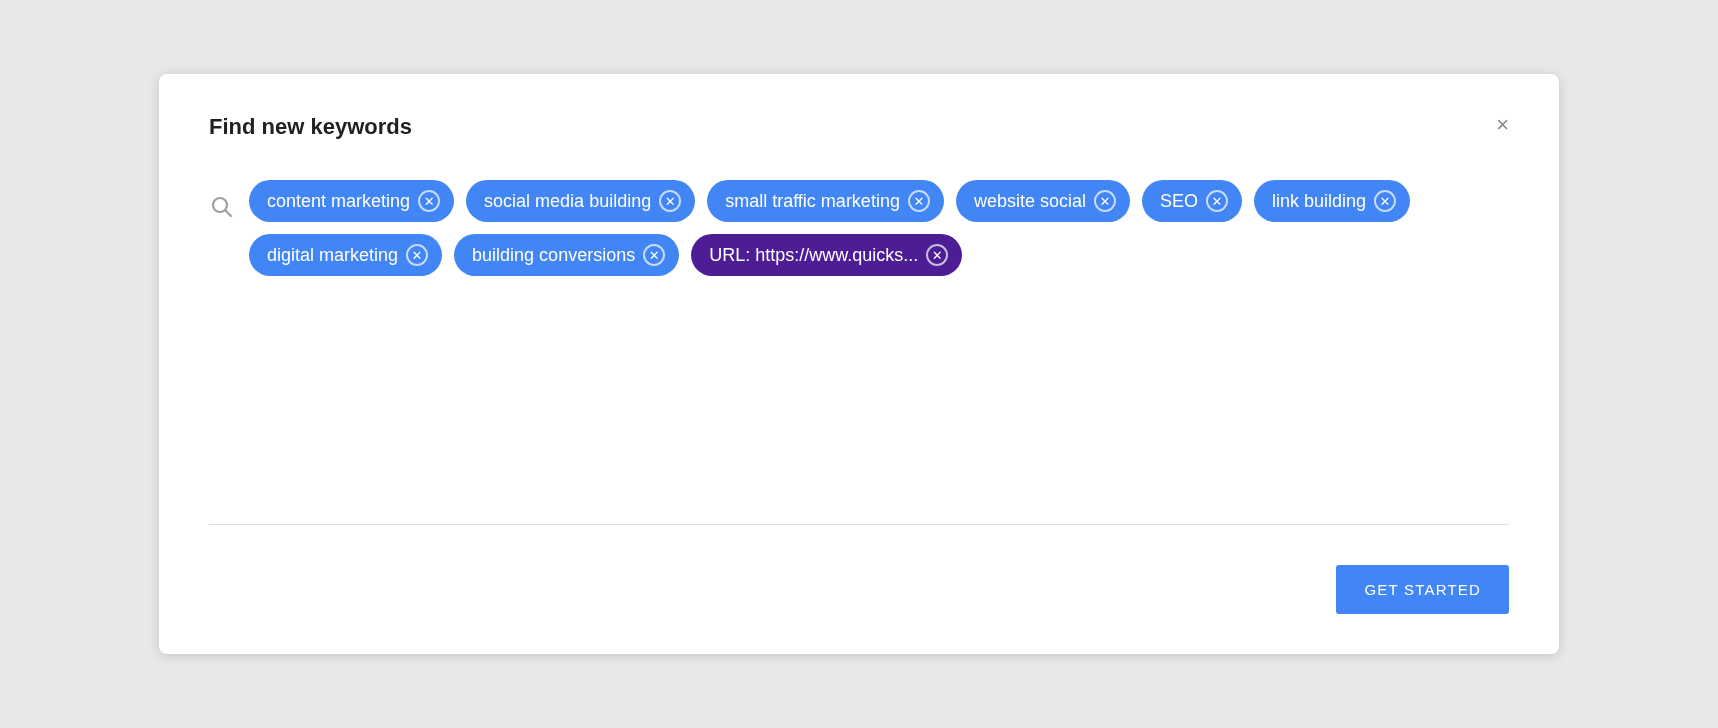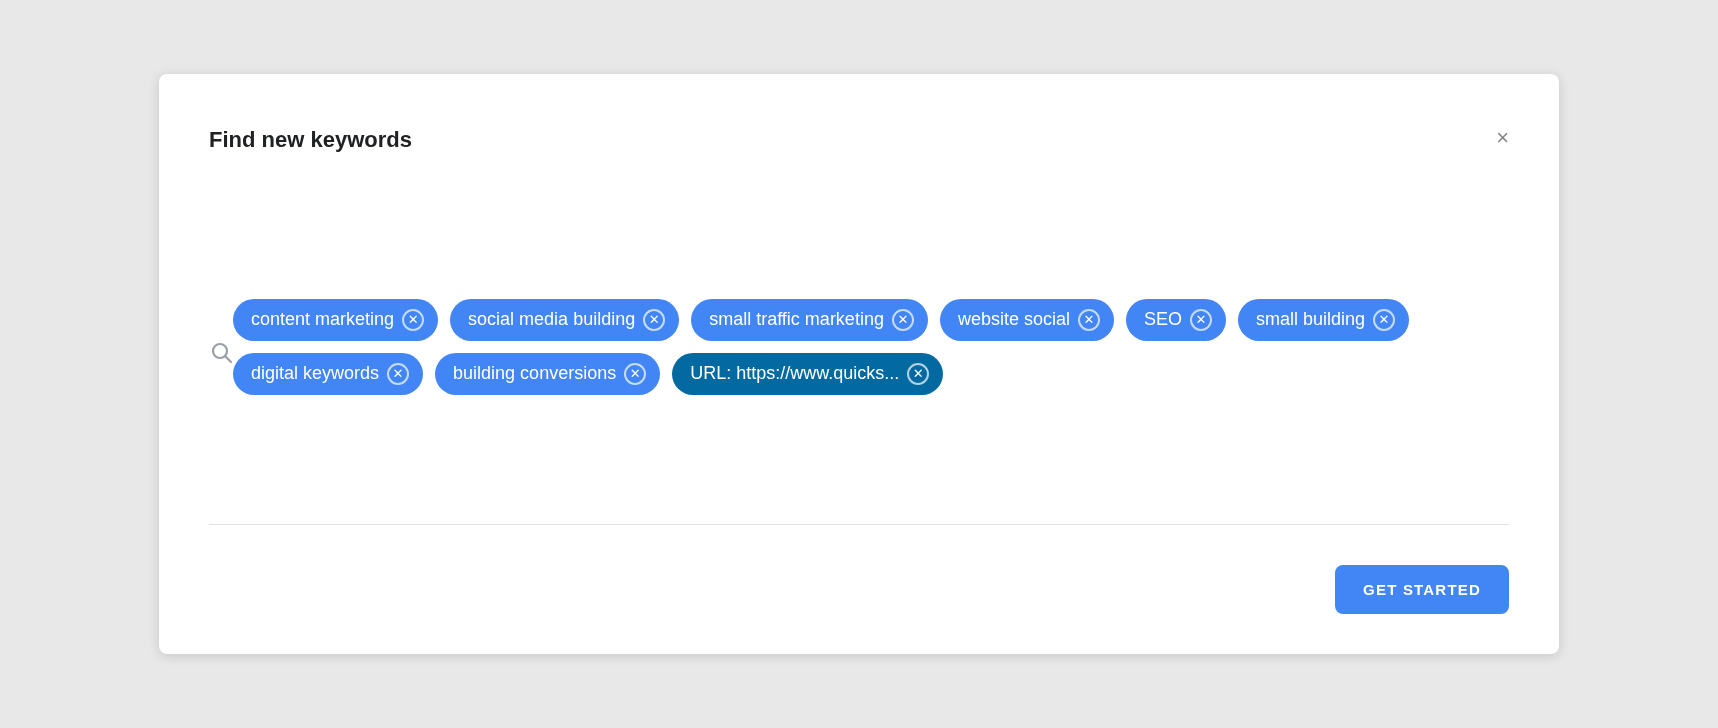--- a/index.html
+++ b/index.html
@@ -23,42 +23,42 @@
       box-shadow: 0 2px 12px rgba(0,0,0,0.15);
       display: flex;
       flex-direction: column;
     }
 
     .dialog-header {
       display: flex;
       justify-content: space-between;
       align-items: flex-start;
       margin-bottom: 40px;
-      margin-top: 13px;
     }
 
     .dialog-title {
       font-size: 22px;
       font-weight: 700;
       color: #202124;
     }
 
     .close-btn {
       background: none;
       border: none;
       cursor: pointer;
       color: #888;
       font-size: 22px;
       line-height: 1;
       padding: 0;
     }
 
     .search-area {
       display: flex;
-      align-items: center;
+      align-items: flex-start;
+      gap: 16px;
       flex: 1;
     }
 
     .search-icon-wrapper {
       margin-top: 14px;
       color: #9aa0a6;
     }
 
     .search-icon-wrapper svg {
       width: 24px;
@@ -83,21 +83,21 @@
       font-weight: 400;
       color: #ffffff;
       cursor: default;
     }
 
     .chip-blue {
       background: #4285f4;
     }
 
     .chip-green {
-      background: #0369a1;
+      background: #4c1d95;
     }
 
     .chip-remove {
       display: inline-flex;
       align-items: center;
       justify-content: center;
       width: 22px;
       height: 22px;
       border-radius: 50%;
       border: 2px solid rgba(255,255,255,0.7);
@@ -119,24 +119,24 @@
     .dialog-footer {
       display: flex;
       justify-content: flex-end;
       margin-top: 40px;
     }
 
     .get-started-btn {
       background: #4285f4;
       color: #ffffff;
       border: none;
-      border-radius: 8px;
+      border-radius: 3px;
       padding: 16px 28px;
       font-size: 15px;
-      font-weight: 700;
+      font-weight: 400;
       letter-spacing: 0.08em;
       cursor: pointer;
       text-transform: uppercase;
     }
   </style>
 </head>
 <body>
 
 <div class="dialog">
   <div class="dialog-header">
@@ -166,25 +166,25 @@
         </div>
         <div class="chip chip-blue">
           <span>website social</span>
           <button class="chip-remove">✕</button>
         </div>
         <div class="chip chip-blue">
           <span>SEO</span>
           <button class="chip-remove">✕</button>
         </div>
         <div class="chip chip-blue">
-          <span>small building</span>
-          <button class="chip-remove">✕</button>
-        </div>
-        <div class="chip chip-blue">
-          <span>digital keywords</span>
+          <span>link building</span>
+          <button class="chip-remove">✕</button>
+        </div>
+        <div class="chip chip-blue">
+          <span>digital marketing</span>
           <button class="chip-remove">✕</button>
         </div>
         <div class="chip chip-blue">
           <span>building conversions</span>
           <button class="chip-remove">✕</button>
         </div>
         <div class="chip chip-green">
           <span>URL: https://www.quicks...</span>
           <button class="chip-remove">✕</button>
         </div>

